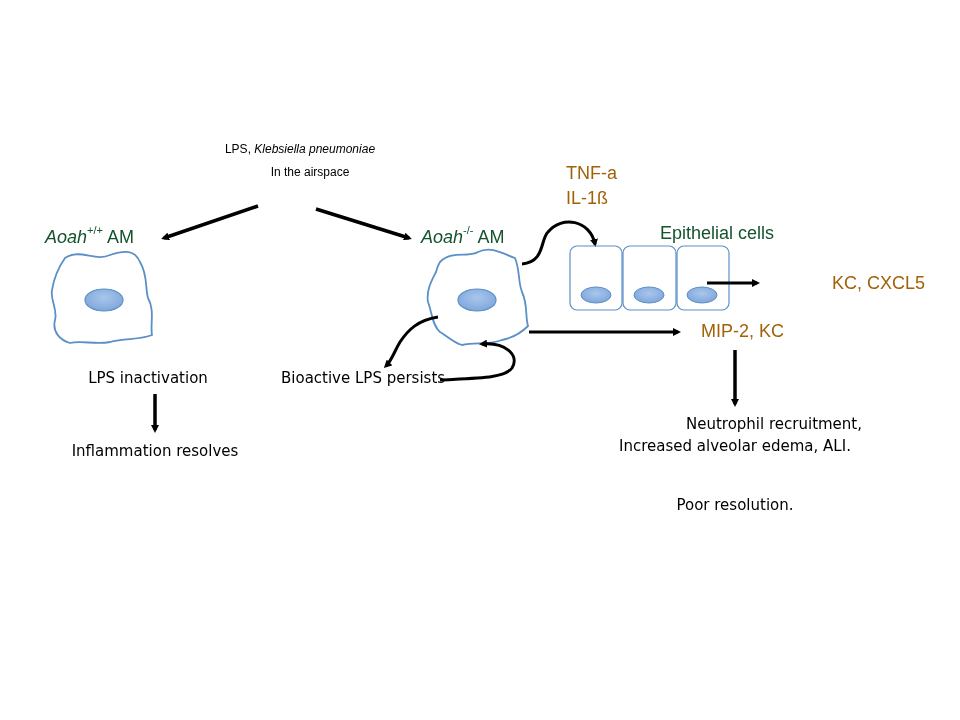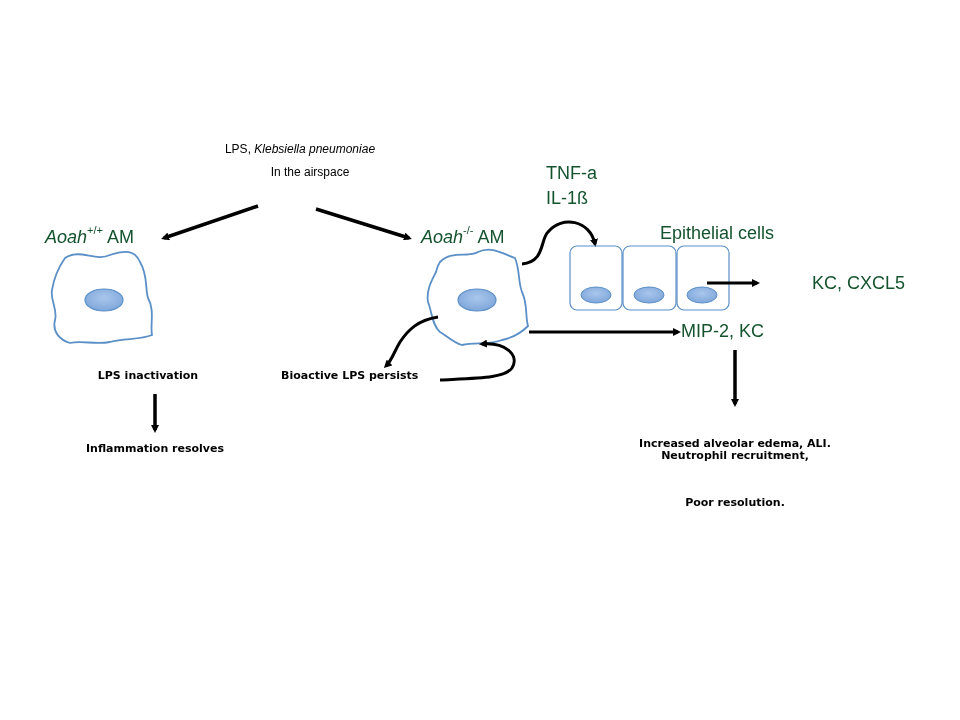--- a/index.html
+++ b/index.html
@@ -1,23 +1,23 @@
 <!DOCTYPE html>
 <html><head>
 <meta charset="utf-8">
 <style>
   html, body { margin:0; padding:0; background:#ffffff; }
   body { width:960px; height:720px; position:relative; overflow:hidden; font-family:"Liberation Sans", sans-serif; }
   svg { position:absolute; left:0; top:0; }
   .txt { position:absolute; white-space:nowrap; }
   .black { color:#000000; }
   .blue { color:#14532d; }
-  .red { color:#14532d; }
+  .red { color:#a16207;margin-left:20px; }
   .center { text-align:center; transform:translateX(-50%); }
-  .sm { font-size:11px; font-family:"DejaVu Sans", sans-serif;font-weight:bold; }
+  .sm { font-size:15px; font-family:"DejaVu Sans", sans-serif; }
   .md { font-size:12px; }
   .lg { font-size:18px; }
   sup { font-size:11px; vertical-align:top; position:relative; top:-3px; }
   i { font-style:italic; }
 </style>
 </head>
 <body>
 
 <svg width="960" height="720">
   <defs>
@@ -80,15 +80,15 @@
 
 <div class="txt red lg" style="left:812px; top:273px;">KC, CXCL5</div>
 
 <div class="txt red lg" style="left:681px; top:321px;">MIP-2, KC</div>
 
 <div class="txt black sm center" style="left:148px; top:369px;">LPS inactivation</div>
 <div class="txt black sm center" style="left:155px; top:442px;">Inflammation resolves</div>
 
 <div class="txt black sm" style="left:281px; top:369px;">Bioactive LPS persists</div>
 
-<div class="txt black sm center" style="left:735px; top:415px;margin-top:34px;">Neutrophil recruitment,</div>
+<div class="txt black sm center" style="left:774px; top:415px;">Neutrophil recruitment,</div>
 <div class="txt black sm center" style="left:735px; top:437px;">Increased alveolar edema, ALI.</div>
 <div class="txt black sm center" style="left:735px; top:459px;margin-top:37px;">Poor resolution.</div>
 
 </body></html>

